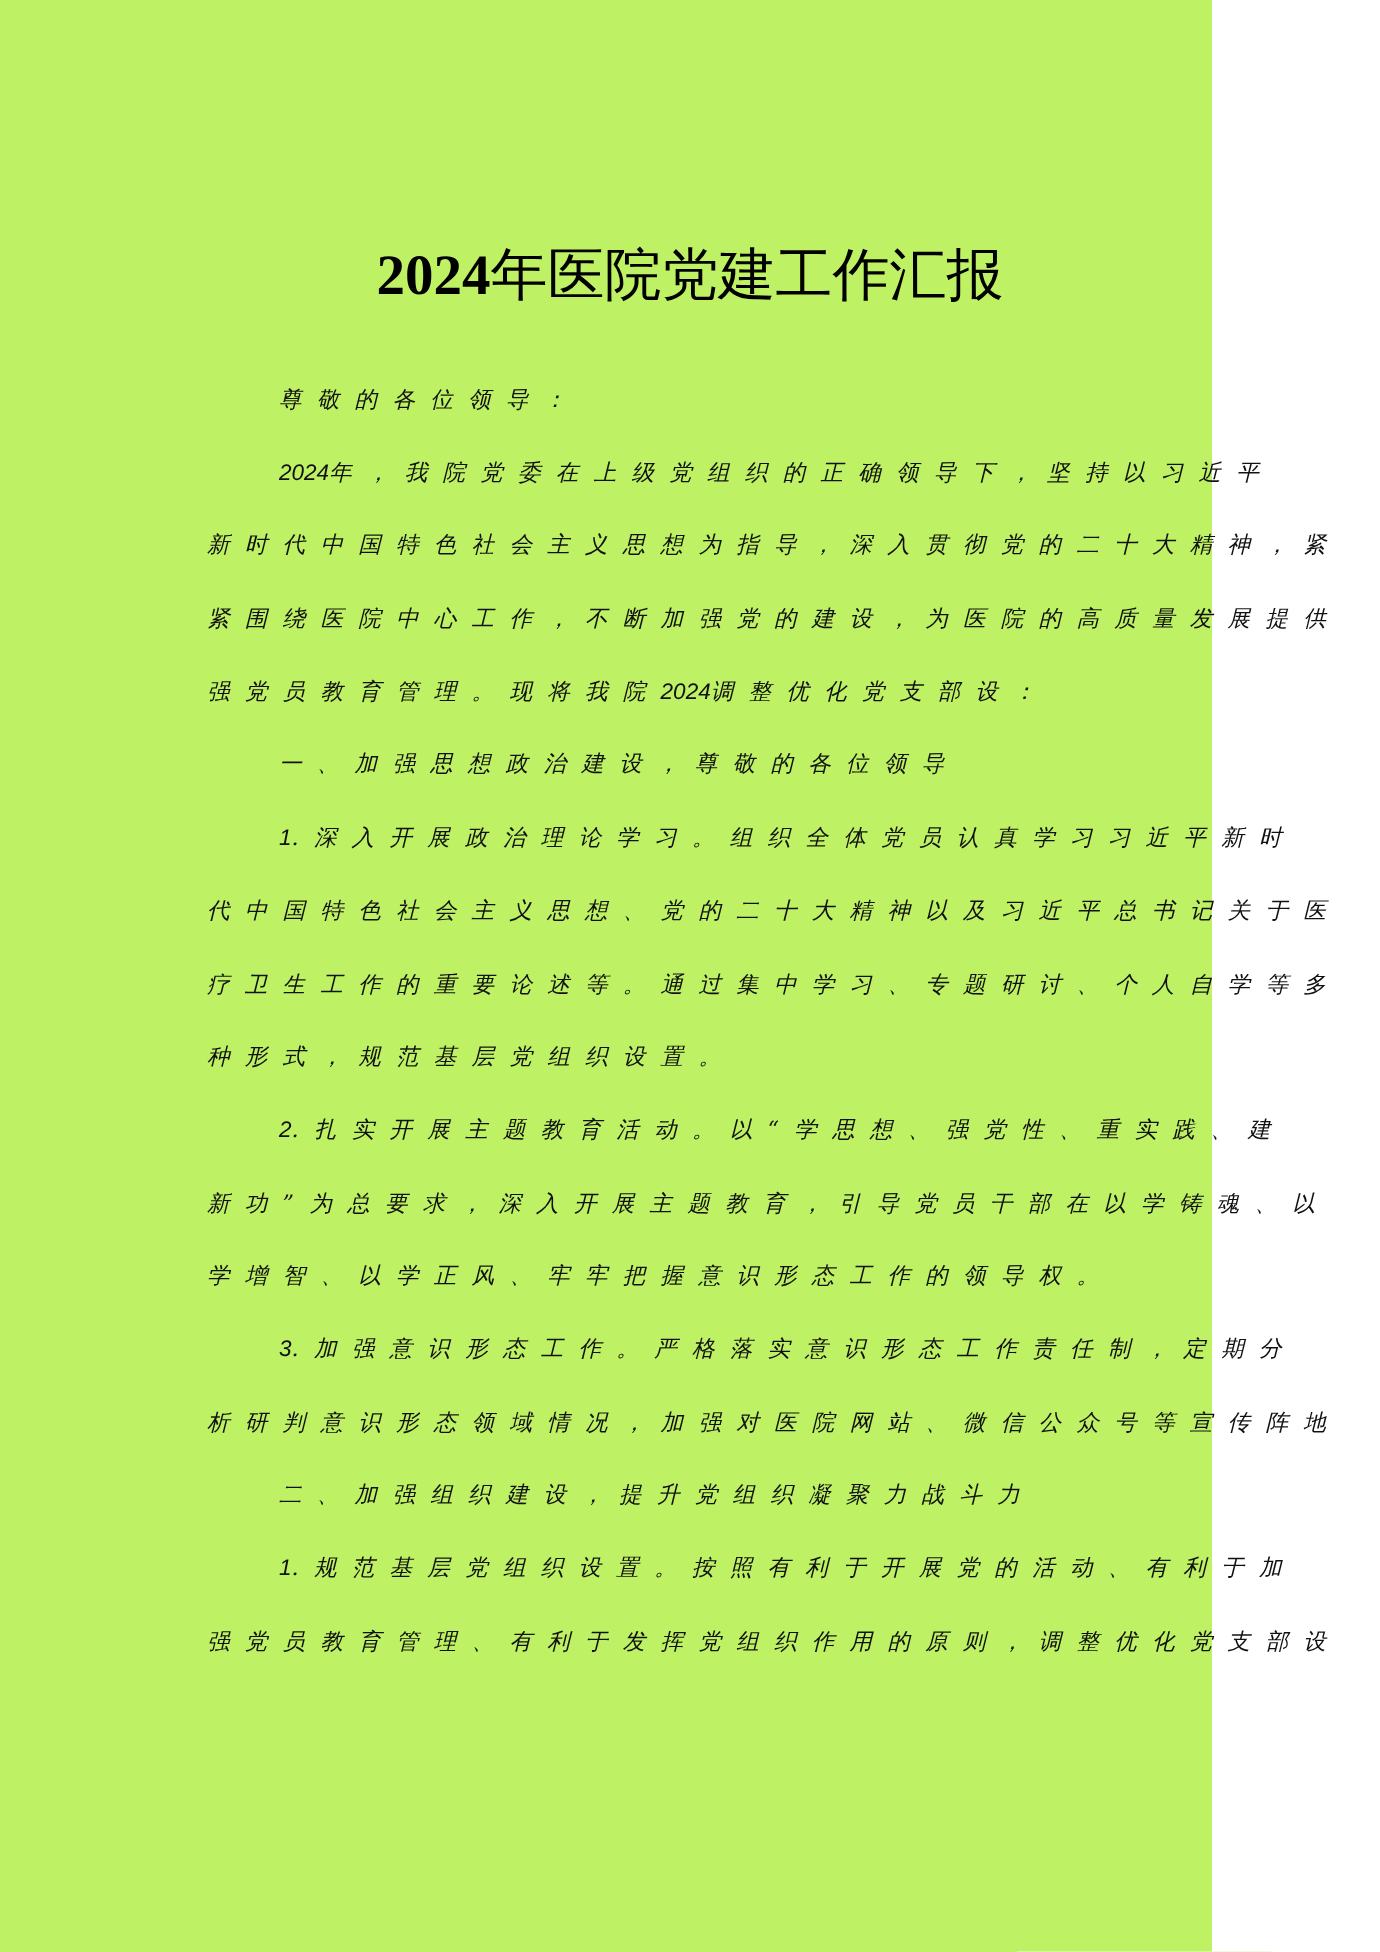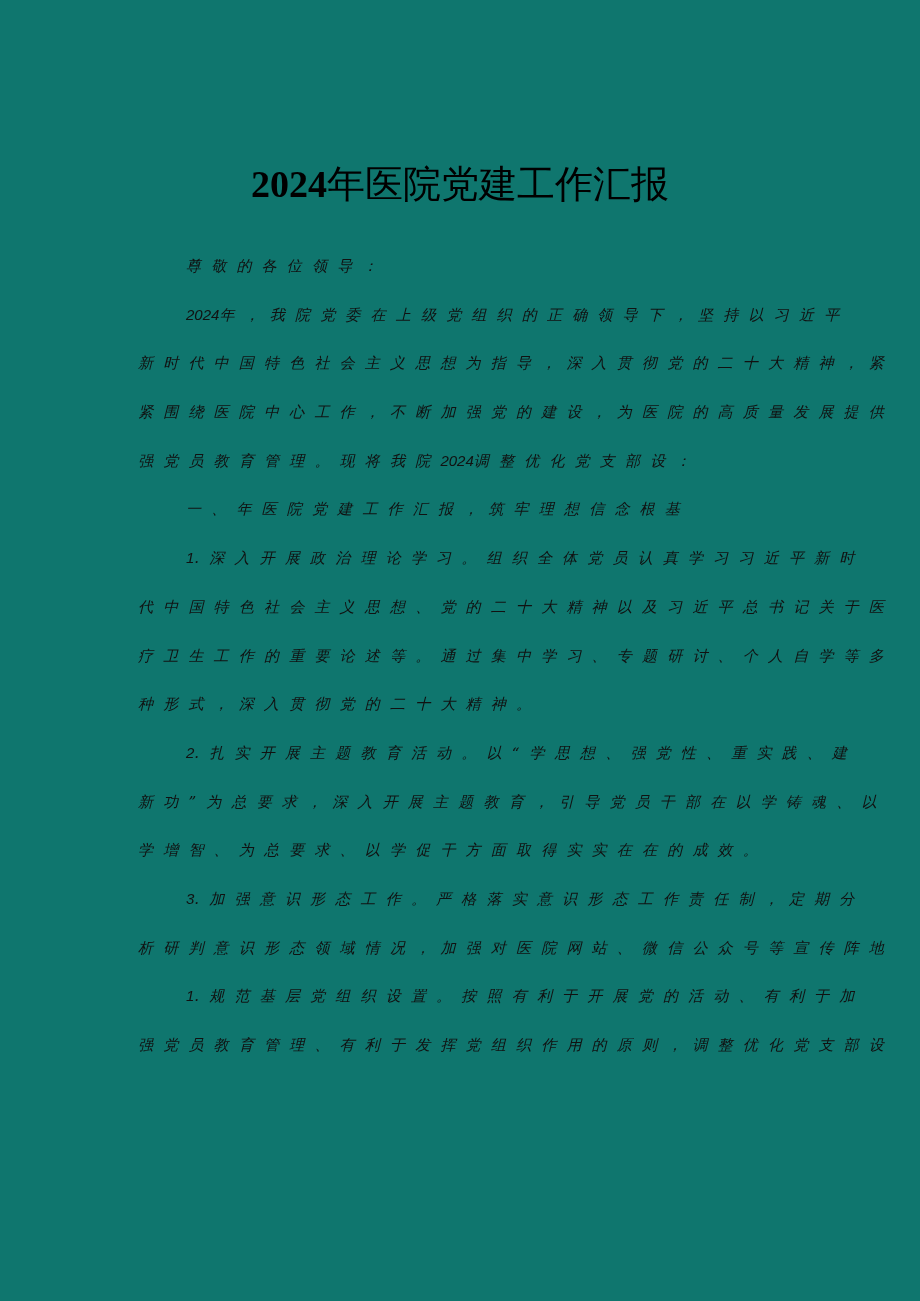--- a/index.html
+++ b/index.html
@@ -12,23 +12,23 @@
     height: 1301px;
     position: relative;
     overflow: hidden;
     font-family: "DejaVu Serif", "Liberation Serif", serif;
     color: #111111;
   }
   .page {
     position: absolute;
     left: 0;
     top: 0;
-    width: 920px;
+    width: 808px;
     height: 1301px;
-    background: #0f766e;
+    background: #bef264;
   }
   .title {
     position: absolute;
     top: 157px;
     left: 0;
     width: 920px;
     text-align: center;
     font-family: "Liberation Sans", "DejaVu Sans", sans-serif;
     font-size: 38px;
     font-weight: normal;
@@ -73,40 +73,41 @@
 
     <span class="line indent">尊敬的各位领导：</span>
 
     <div>
       <span class="line indent"><span class="num">2024</span><span>年，我院党委在上级党组织的正确领导下，坚持以习近平</span></span>
       <span class="line">新时代中国特色社会主义思想为指导，深入贯彻党的二十大精神，紧</span>
       <span class="line">紧围绕医院中心工作，不断加强党的建设，为医院的高质量发展提供</span>
       <span class="line"><span>强党员教育管理。现将我院</span><span class="num">2024</span><span>调整优化党支部设：</span></span>
     </div>
 
-    <span class="line indent">一、年医院党建工作汇报，筑牢理想信念根基</span>
+    <span class="line indent">一、加强思想政治建设，尊敬的各位领导</span>
 
     <div>
       <span class="line indent"><span class="num">1</span><span>.深入开展政治理论学习。组织全体党员认真学习习近平新时</span></span>
       <span class="line">代中国特色社会主义思想、党的二十大精神以及习近平总书记关于医</span>
       <span class="line">疗卫生工作的重要论述等。通过集中学习、专题研讨、个人自学等多</span>
-      <span class="line">种形式，深入贯彻党的二十大精神。</span>
+      <span class="line">种形式，规范基层党组织设置。</span>
     </div>
 
     <div>
       <span class="line indent"><span class="num">2</span><span>.扎实开展主题教育活动。以“学思想、强党性、重实践、建</span></span>
       <span class="line">新功”为总要求，深入开展主题教育，引导党员干部在以学铸魂、以</span>
-      <span class="line">学增智、为总要求、以学促干方面取得实实在在的成效。</span>
+      <span class="line">学增智、以学正风、牢牢把握意识形态工作的领导权。</span>
     </div>
 
     <div>
       <span class="line indent"><span class="num">3</span><span>.加强意识形态工作。严格落实意识形态工作责任制，定期分</span></span>
       <span class="line">析研判意识形态领域情况，加强对医院网站、微信公众号等宣传阵地</span>
     </div>
 
+    <span class="line indent">二、加强组织建设，提升党组织凝聚力战斗力</span>
 
     <div>
       <span class="line indent"><span class="num">1</span><span>.规范基层党组织设置。按照有利于开展党的活动、有利于加</span></span>
       <span class="line">强党员教育管理、有利于发挥党组织作用的原则，调整优化党支部设</span>
     </div>
 
   </div>
 </div>
 
 </body></html>

